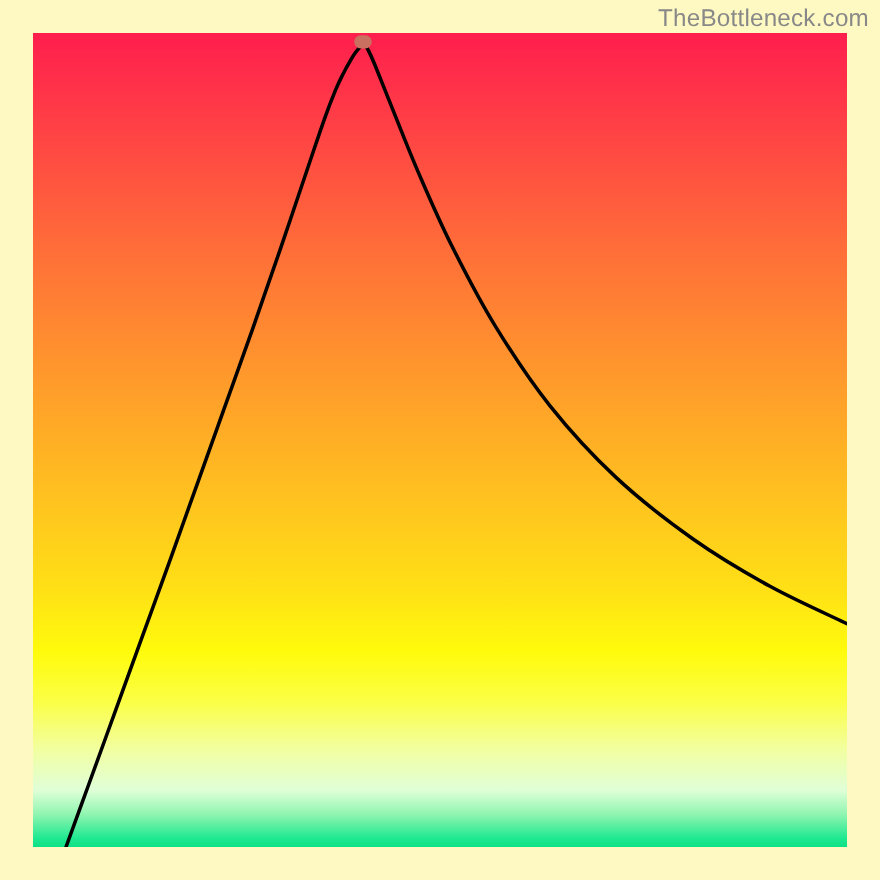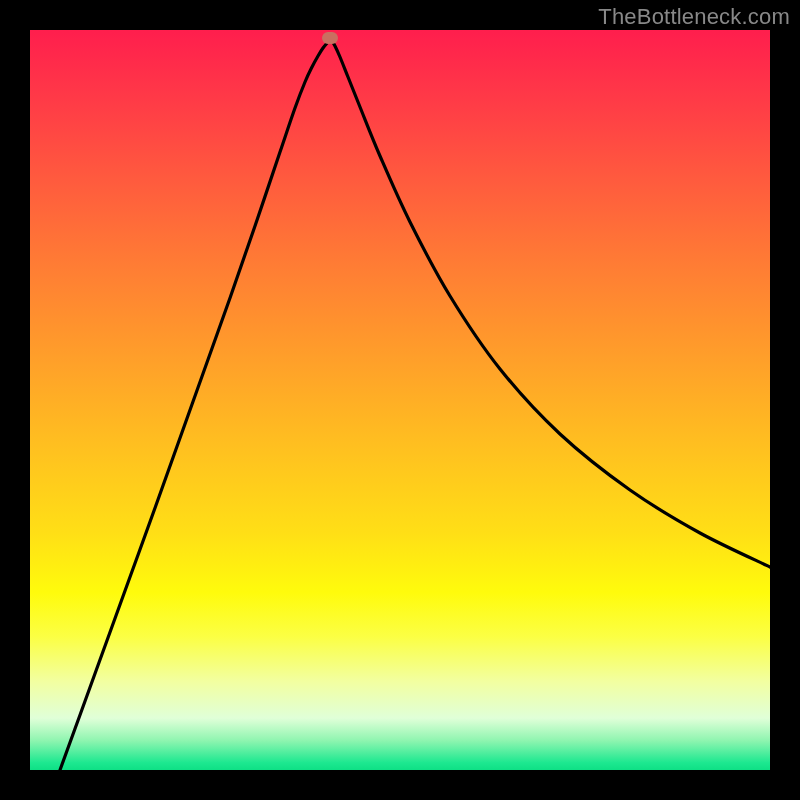--- a/index.html
+++ b/index.html
@@ -6,21 +6,21 @@
     margin: 0;
     padding: 0;
     width: 800px;
     height: 800px;
     overflow: hidden;
   }
   .container {
     position: relative;
     width: 800px;
     height: 800px;
-    background: #000000;
+    background: #fef9c3;
   }
   .watermark {
     position: absolute;
     top: 4px;
     right: 10px;
     color: #888;
     font-family: Arial, Helvetica, sans-serif;
     font-size: 22px;
     letter-spacing: 0.2px;
     z-index: 5;

